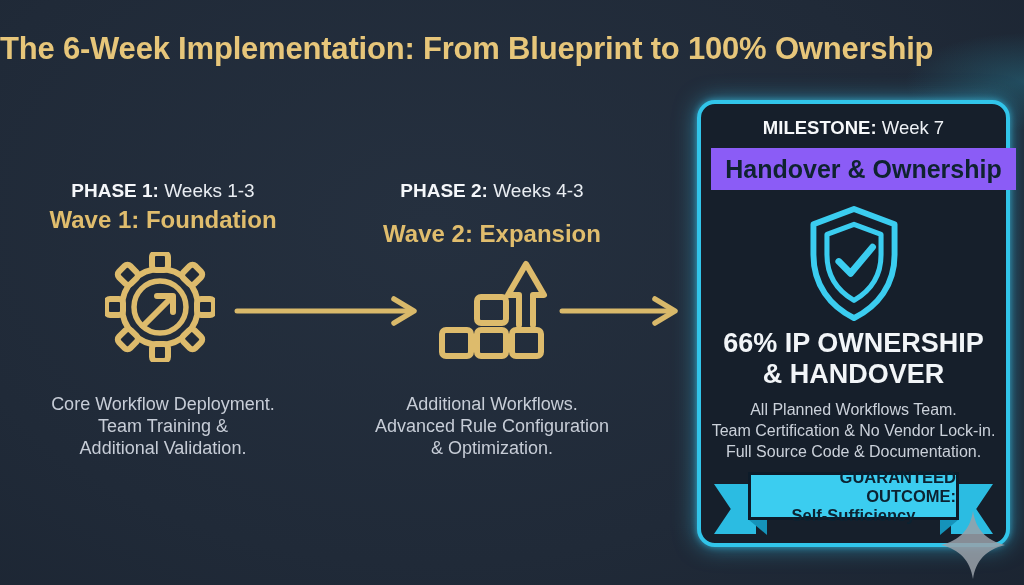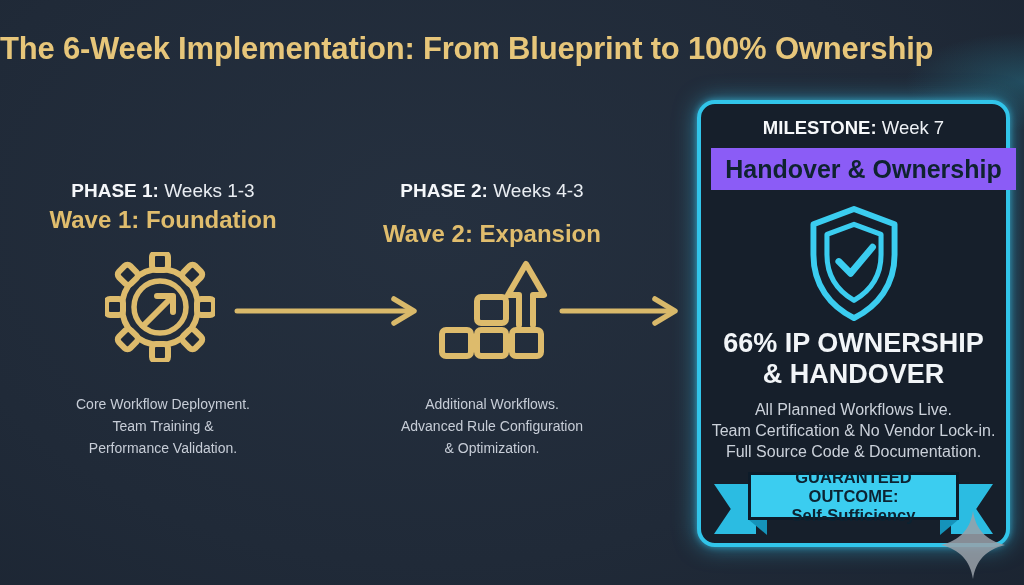--- a/index.html
+++ b/index.html
@@ -20,21 +20,21 @@
   }
 
   
   .kicker { position:absolute; width:280px; text-align:center; font-size:19px; color:#e9edf2; }
   .kicker b { font-weight:700; color:#f5f7fa; }
   .kicker1 { left:23px;  top:180px; }
   .kicker2 { left:352px; top:180px; }
   .wave { position:absolute; width:280px; text-align:center; font-size:24px; font-weight:700; color:#e0bd6d; }
   .wave1 { left:23px;  top:206px; }
   .wave2 { left:352px; top:206px;margin-top:14px; }
-  .desc { position:absolute; width:300px; text-align:center; font-size:14px; line-height:22px; color:#c7cdd7; }
+  .desc { position:absolute; width:300px; text-align:center; font-size:18px; line-height:22px; color:#c7cdd7; }
   .desc1 { left:13px;  top:393px; }
   .desc2 { left:342px; top:393px; }
 
   .icon-gear   { position:absolute; left:105px; top:252px; }
   .icon-blocks { position:absolute; left:437px; top:255px; }
   .arrow1 { position:absolute; left:233px; top:296px; }
   .arrow2 { position:absolute; left:558px; top:296px; }
 
   
   .card {
@@ -59,21 +59,21 @@
   .tail { position:absolute; top:16px; width:42px; height:50px; background:#2bbce2; }
   .tail-left  { left:13px;  clip-path:polygon(100% 0, 0 0, 40% 50%, 0 100%, 100% 100%); }
   .tail-right { right:13px; clip-path:polygon(0 0, 100% 0, 60% 50%, 100% 100%, 0 100%); }
   .fold { position:absolute; top:52px; width:18px; height:15px; background:#1593ba; }
   .fold-left  { left:48px;  clip-path:polygon(0 0, 100% 0, 100% 100%); }
   .fold-right { right:48px; clip-path:polygon(0 0, 100% 0, 0 100%); }
   .ribbon-rect {
     position:absolute; left:47px; right:47px; top:4px; height:48px;
     background:#3bcdf0; border:3px solid #0d1b29;
     display:flex; flex-direction:column; align-items:center; justify-content:center;
-    color:#0c2231; font-weight:700; font-size:16.5px; line-height:19px; text-align:center;
+    color:#0c2231; font-weight:700; font-size:16.5px; line-height:19px; text-align:right;
     z-index:2;
   }
 
   .sparkle { position:absolute; left:941px; top:511px; z-index:6; opacity:.85; }
 </style>
 </head>
 <body>
 
 <div class="stage">
 
@@ -100,21 +100,21 @@
     <circle cx="55" cy="55" r="26" stroke="#ddbb6c" stroke-width="5.5"></circle>
     <g stroke="#ddbb6c" stroke-width="6" stroke-linecap="round" stroke-linejoin="round">
       <path d="M38 74 L66 46"></path>
       <path d="M52 44 L68 44 L68 60"></path>
     </g>
   </svg>
 
   <div class="desc desc1">
     <div>Core Workflow Deployment.</div>
     <div>Team Training &amp;</div>
-    <div>Performance Validation.</div>
+    <div>Additional Validation.</div>
   </div>
 
   <svg class="arrow1" width="196" height="30" viewBox="0 0 196 30" fill="none" stroke="#d9b96a">
     <line x1="4" y1="15" x2="178" y2="15" stroke-width="5" stroke-linecap="round"></line>
     <polyline points="161,3 181,15 161,27" stroke-width="5.5" stroke-linecap="round" stroke-linejoin="round"></polyline>
   </svg>
 
   <div class="kicker kicker2">
     <b>PHASE 2:</b>
     <span>Weeks 4-3</span>
@@ -155,21 +155,21 @@
         <polyline points="48,68 62,82 88,51" stroke-width="8" stroke-linecap="round" stroke-linejoin="round"></polyline>
       </svg>
     </div>
 
     <div class="headline">
       <div>66% IP OWNERSHIP</div>
       <div>&amp; HANDOVER</div>
     </div>
 
     <div class="details">
-      <div>All Planned Workflows Live.</div>
+      <div>All Planned Workflows Team.</div>
       <div>Team Certification &amp; No Vendor Lock-in.</div>
       <div>Full Source Code &amp; Documentation.</div>
     </div>
 
     <div class="ribbon">
       <div class="tail tail-left"></div>
       <div class="tail tail-right"></div>
       <div class="fold fold-left"></div>
       <div class="fold fold-right"></div>
       <div class="ribbon-rect">

